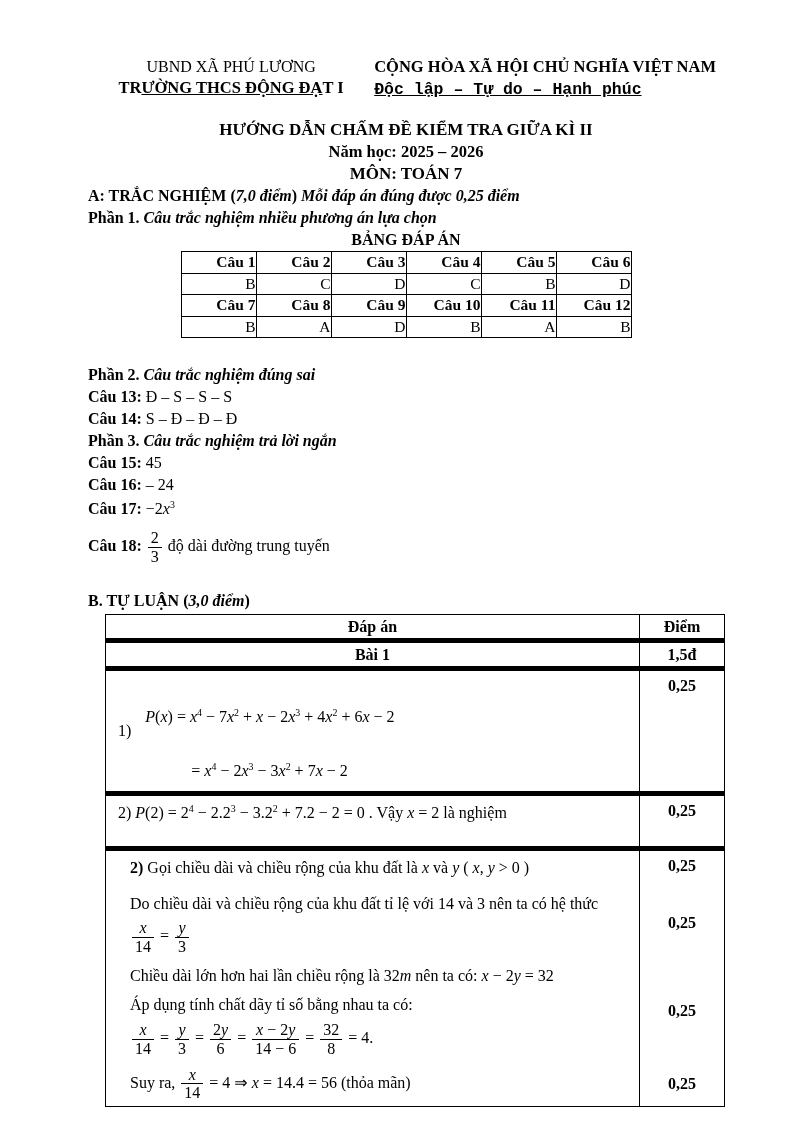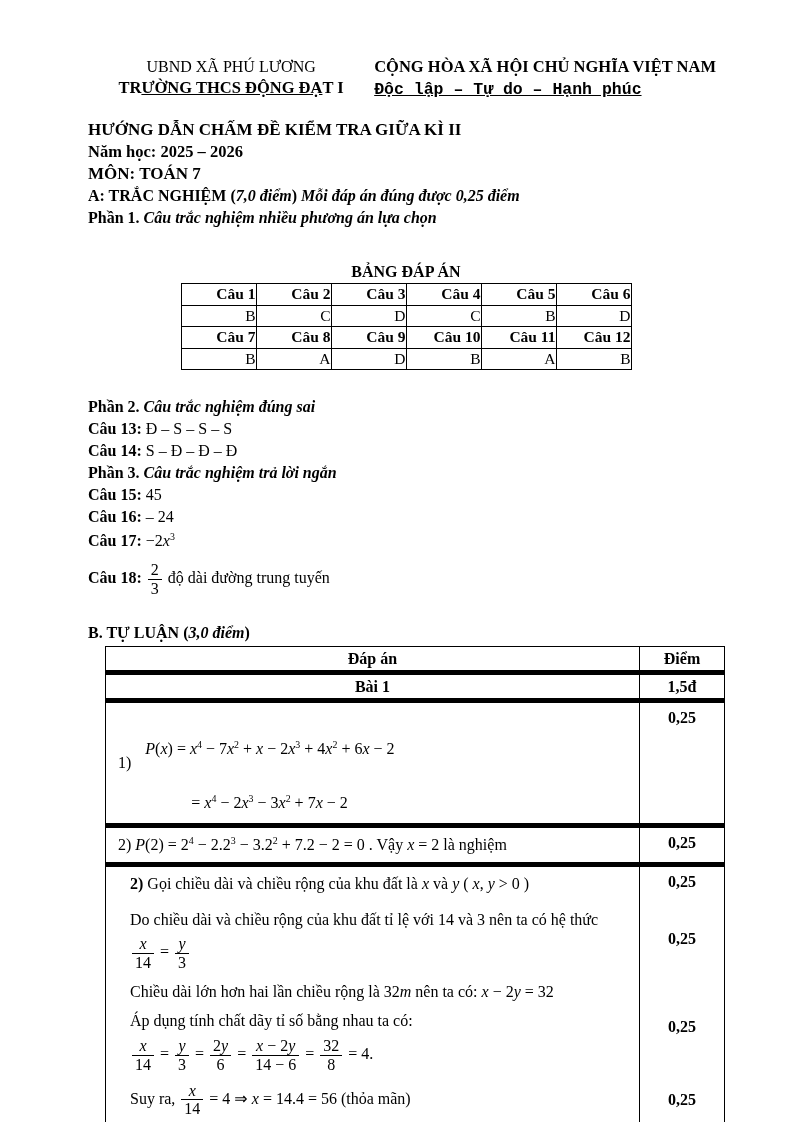--- a/index.html
+++ b/index.html
@@ -15,33 +15,33 @@
   .hdr { display:flex; }
   .hdr-left  { width:45%; text-align:center; }
   .hdr-right { width:55%; text-align:left; }
   .hdr-left .l1 { font-size:16px; }
   .hdr-left .l2 { font-size:16.5px; font-weight:bold; }
   .hdr-right .l1 { font-size:16.5px; font-weight:bold; }
   .hdr-right .l2 { font-size:16.5px; font-weight:bold; text-decoration:underline; margin-top:1px;font-family:Liberation Mono, monospace; }
   .u { text-decoration:underline; }
 
   
-  .titles { margin-top:18px; }
+  .titles { text-align:center; margin-top:18px; }
   .titles .t1 { font-size:17px; font-weight:bold; }
   .titles .t2 { font-size:16.5px; font-weight:bold; }
   .titles .t3 { font-size:17px; font-weight:bold; }
 
   
   .line { line-height:22px; }
   b i, i b { font-style:italic; font-weight:bold; }
   sup { font-size:0.62em; line-height:0; }
   .lbl { font-weight:bold; }
 
   
-  .bda-title { text-align:center; font-weight:bold; line-height:21px;margin-top:32px; }
+  .bda-title { text-align:center; font-weight:bold; line-height:21px; }
   table.ans { border-collapse:collapse; margin:1px auto 0 auto; }
   table.ans td {
     border:1px solid #000; width:75px; height:21px;
     text-align:right; vertical-align:middle; font-size:15.5px;
   }
   table.ans tr.qh td { font-weight:bold; }
   .gap26 { height:26px; }
 
   
   .frac { display:inline-block; vertical-align:middle; text-align:center; margin:0 2px; line-height:1.1; }
@@ -62,21 +62,21 @@
   .essay .cl { border-right:1px solid #000; padding:1px 8px; }
   .essay .cr { padding:1px 4px; text-align:center; font-weight:bold; }
   .essay .hb { border-bottom:5px solid #000000; }
   .essay .hdc { text-align:center; font-weight:bold; padding:1px 4px; }
   .essay .top { padding-top:4px; }
   .essay .mid { display:flex; align-items:center; justify-content:center; }
   .eq-row { display:flex; align-items:center; padding:4px 0 6px 4px; }
   .eq-row .num-lbl { margin-right:14px; }
   .eq-lines .l2i { margin-left:46px; }
   .eq-lines div { line-height:26px;margin-top:28px; }
-  .r2line { line-height:28px; padding:2px 0 2px 4px; }
+  .r2line { line-height:28px; padding:2px 0 18px 4px; }
   .sol p { margin:3px 16px; line-height:26px; }
   .sol p.haspfrac { line-height:30px; }
 </style>
 </head>
 <body>
 
 <div class="page">
 
   <div class="hdr">
     <div class="hdr-left">

